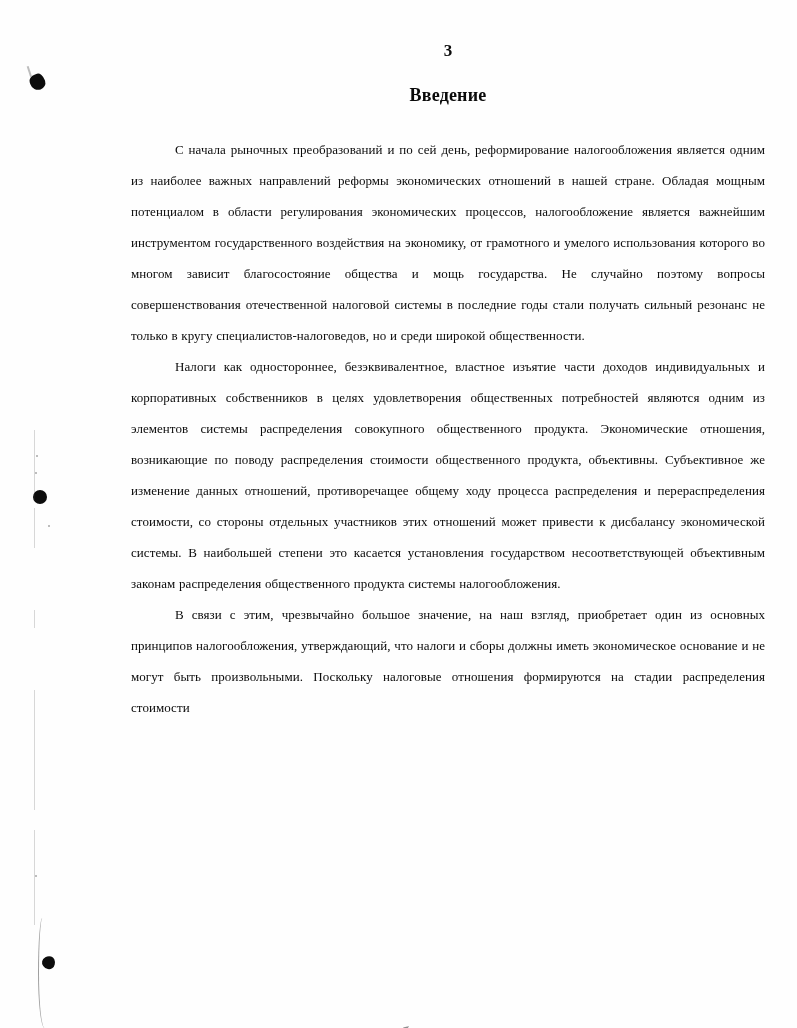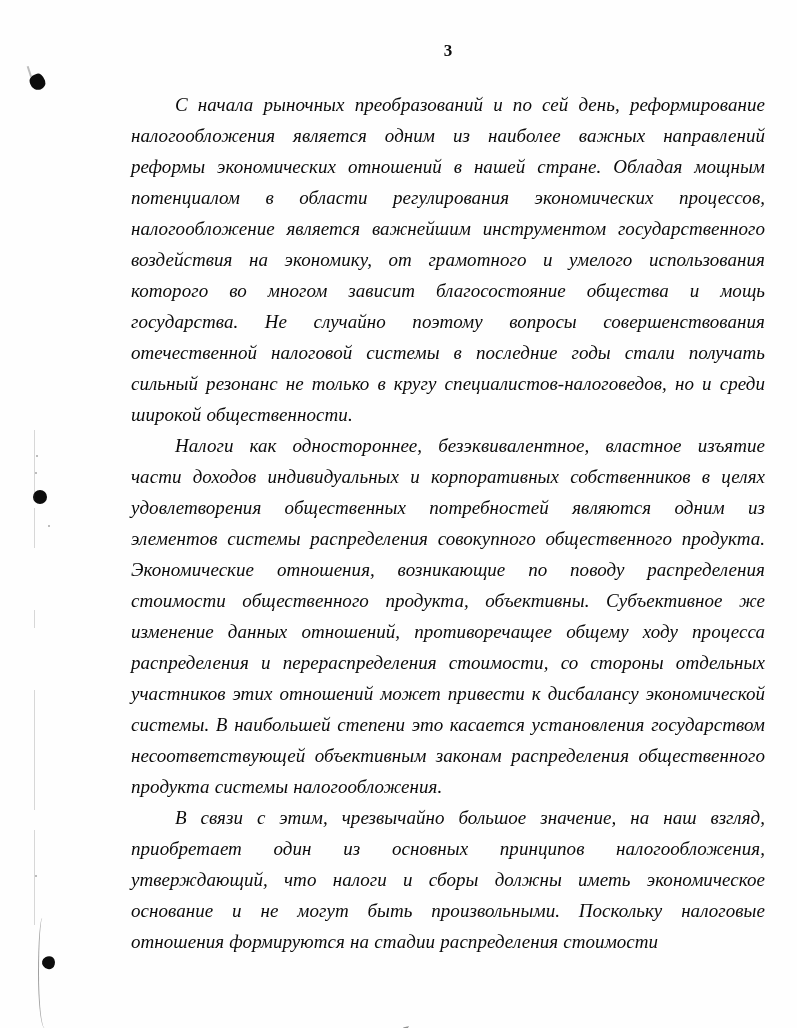--- a/index.html
+++ b/index.html
@@ -100,25 +100,24 @@
     letter-spacing: .2px;
   }
   .body-copy {
     margin-top: 30px;
   }
   p.para {
     margin: 0;
     text-align: justify;
     text-justify: inter-word;
     text-indent: 44px;
-    font-size: 19px;
+    font-size: 13px;
     line-height: 31px;
     letter-spacing: .05px;
     word-spacing: .4px;
-    font-style: italic;
   }
   
   .cutoff-line {
     position: absolute;
     left: 131px;
     top: 1021px;
     width: 634px;
     height: 7px;
     overflow: hidden;
     opacity: .45;
@@ -151,20 +150,21 @@
 
     <div class="speck" style="left:36px; top:455px;"></div>
     <div class="speck" style="left:35px; top:472px;"></div>
     <div class="speck" style="left:48px; top:525px;"></div>
     <div class="speck" style="left:35px; top:875px;"></div>
   </div>
 
   <div class="text-block">
     <div class="page-number">3</div>
 
+    <div class="doc-heading">Введение</div>
 
     <div class="body-copy">
       <p class="para">С начала рыночных преобразований и по сей день, реформирование налогообложения является одним из наиболее важных направлений реформы экономических отношений в нашей стране.  Обладая мощным потенциалом в области регулирования экономических процессов, налогообложение является важнейшим инструментом государственного воздействия на экономику, от грамотного и умелого использования которого во многом зависит благосостояние общества и мощь государства. Не случайно поэтому вопросы совершенствования отечественной налоговой системы в последние годы стали получать сильный резонанс не только в кругу специалистов-налоговедов, но и среди широкой общественности.</p>
       <p class="para">Налоги как одностороннее, безэквивалентное, властное изъятие части доходов индивидуальных и корпоративных собственников в целях удовлетворения общественных потребностей являются одним из элементов системы распределения совокупного общественного продукта. Экономические отношения, возникающие по поводу распределения стоимости общественного продукта, объективны. Субъективное же изменение данных отношений, противоречащее общему ходу процесса распределения и перераспределения стоимости, со стороны отдельных участников этих отношений может привести к дисбалансу экономической системы. В наибольшей степени это касается установления государством несоответствующей объективным законам распределения общественного продукта системы налогообложения.</p>
       <p class="para">В связи с этим, чрезвычайно большое значение, на наш взгляд, приобретает один из основных принципов налогообложения, утверждающий, что налоги и сборы должны иметь экономическое основание и не могут быть произвольными. Поскольку налоговые отношения формируются на стадии распределения стоимости</p>
     </div>
   </div>
 
   <div class="cutoff-line">
     <span>и перераспределения стоимости общественного продукта</span>

